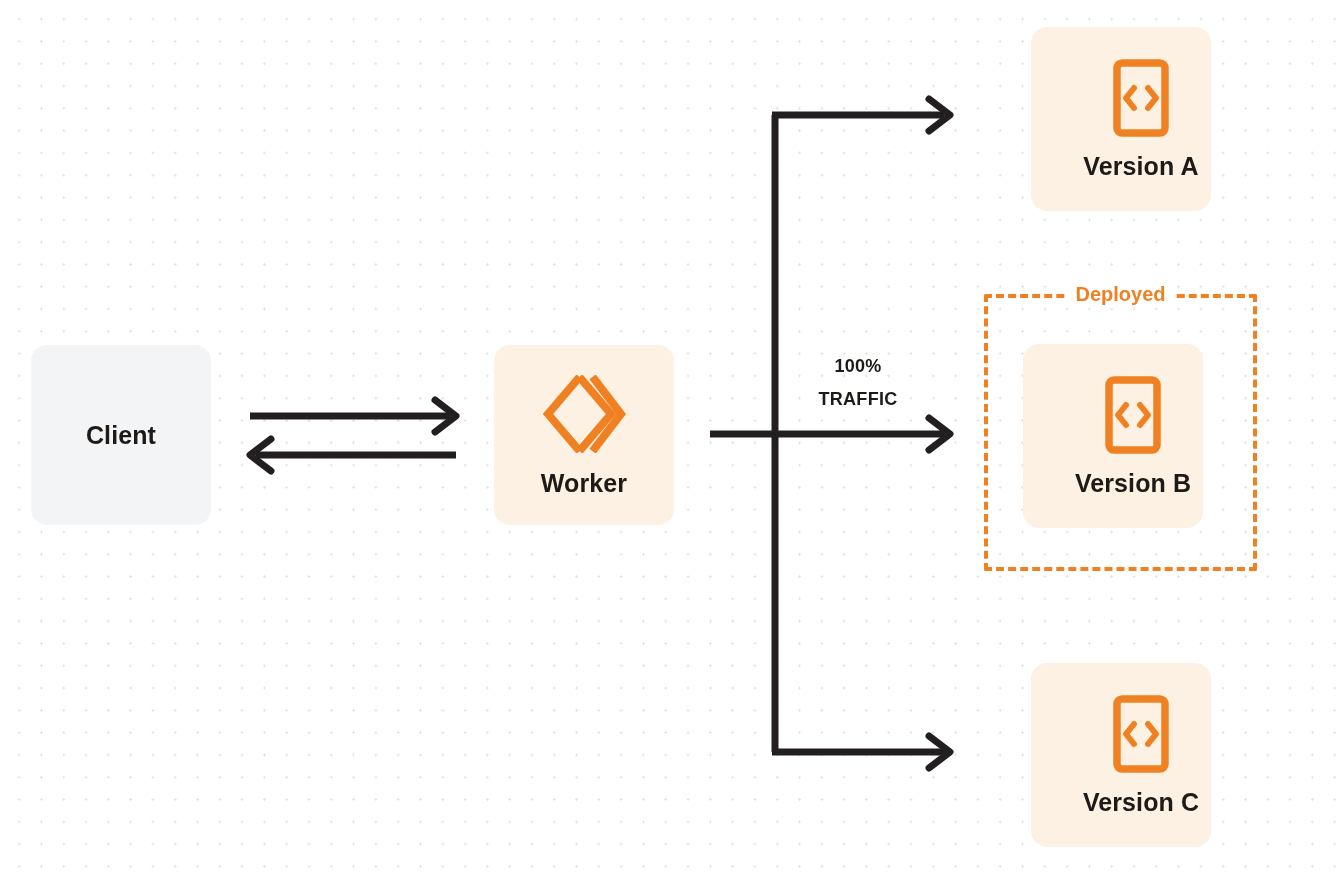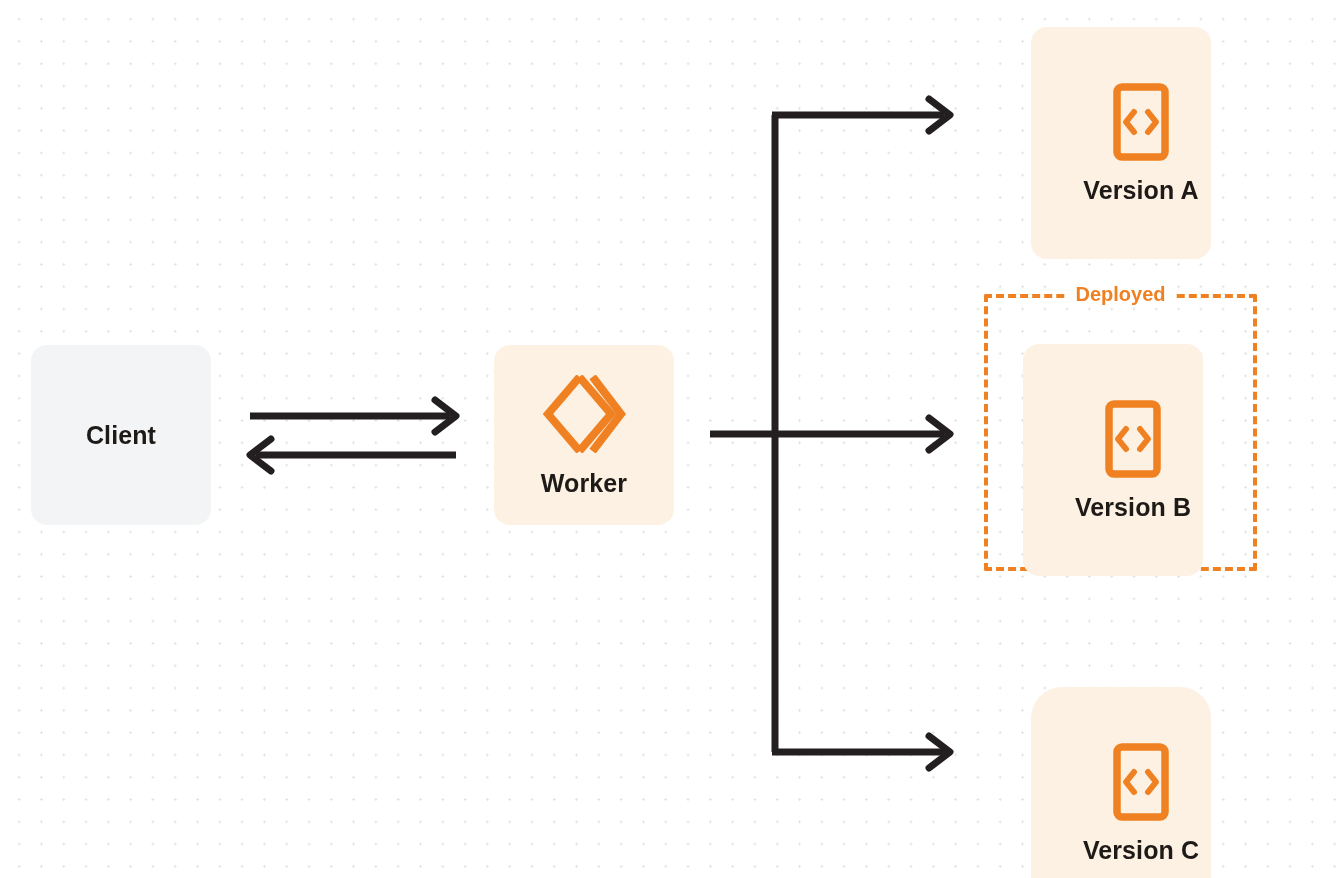--- a/index.html
+++ b/index.html
@@ -70,36 +70,36 @@
   }
   .worker-icon {
     display: block;
     width: 84px;
     height: 78px;
   }
 
   
   .version-node {
     width: 180px;
-    height: 232px;
+    height: 184px;
     background-color: #fdf1e3;
     padding-left: 40px;
   }
   .version-node .node-label {
     font-size: 25px;
     margin-top: 17px;
   }
   .code-icon {
     display: block;
     width: 56px;
     height: 78px;
   }
   #version-a-node { left: 1031px; top: 27px; }
   #version-b-node { left: 1023px; top: 344px; }
-  #version-c-node { left: 1031px; top: 687px; border-radius: 31px; }
+  #version-c-node { left: 1031px; top: 663px; }
 
   
   #deployed-group {
     position: absolute;
     left: 984px;
     top: 294px;
     width: 273px;
     height: 277px;
     box-sizing: border-box;
     border: 4px dashed #f08122;
@@ -177,20 +177,24 @@
       <line x1="710" y1="434" x2="944" y2="434" stroke="#231f20" stroke-width="7" stroke-linecap="butt"></line>
       <polyline points="929,418 950,434 929,450" fill="none" stroke="#231f20" stroke-width="7" stroke-linecap="round" stroke-linejoin="round"></polyline>
     </g>
 
     <g>
       <line x1="772" y1="752" x2="944" y2="752" stroke="#231f20" stroke-width="7" stroke-linecap="butt"></line>
       <polyline points="929,736 950,752 929,768" fill="none" stroke="#231f20" stroke-width="7" stroke-linecap="round" stroke-linejoin="round"></polyline>
     </g>
   </svg>
 
+  <div id="traffic-label">
+    <span class="traffic-line">100%</span>
+    <span class="traffic-line">TRAFFIC</span>
+  </div>
 
   <div id="client-node" class="node">
     <span class="node-label">Client</span>
   </div>
 
   <div id="worker-node" class="node">
     <span>
       <svg class="worker-icon" viewBox="0 0 84 78" xmlns="http://www.w3.org/2000/svg" fill="none" stroke="#f08122" stroke-width="8" stroke-linecap="square" stroke-linejoin="miter">
 
         <polyline points="35,5 6,39 35,73"></polyline>

